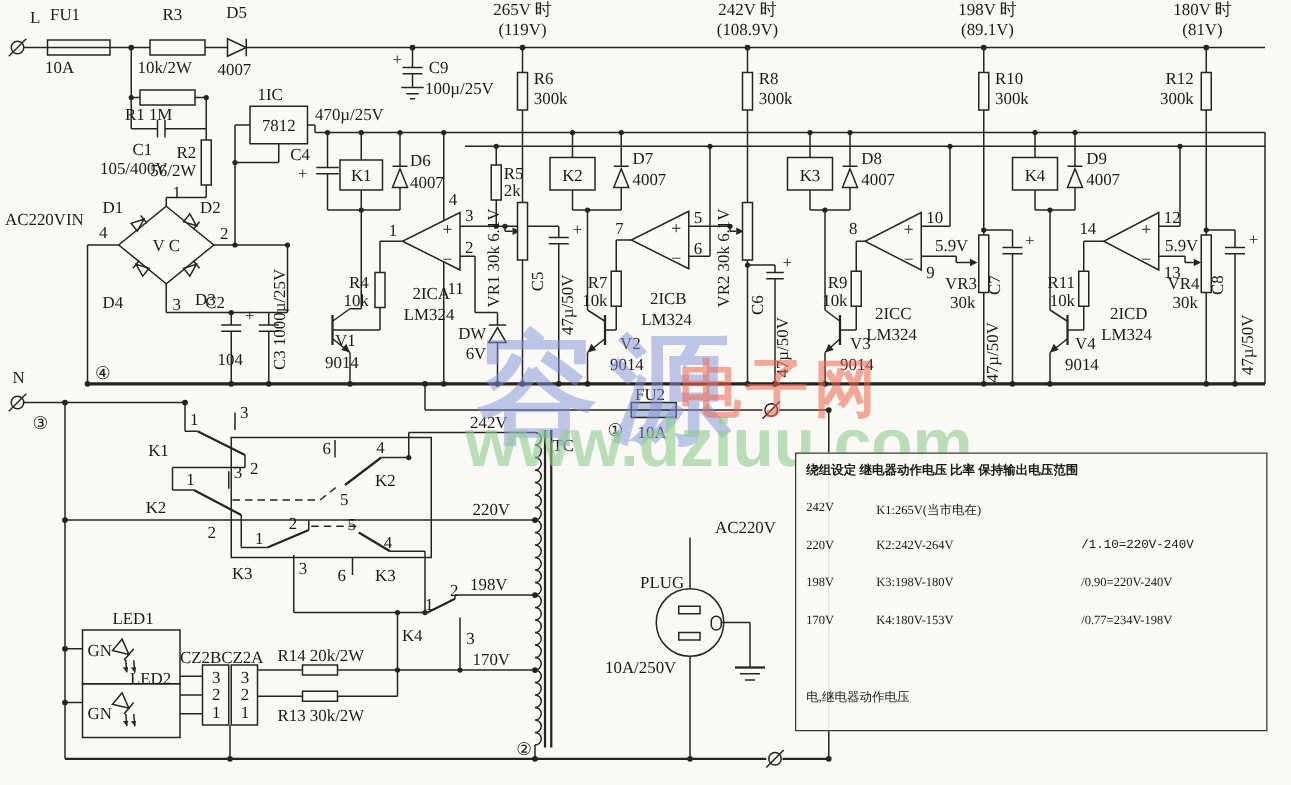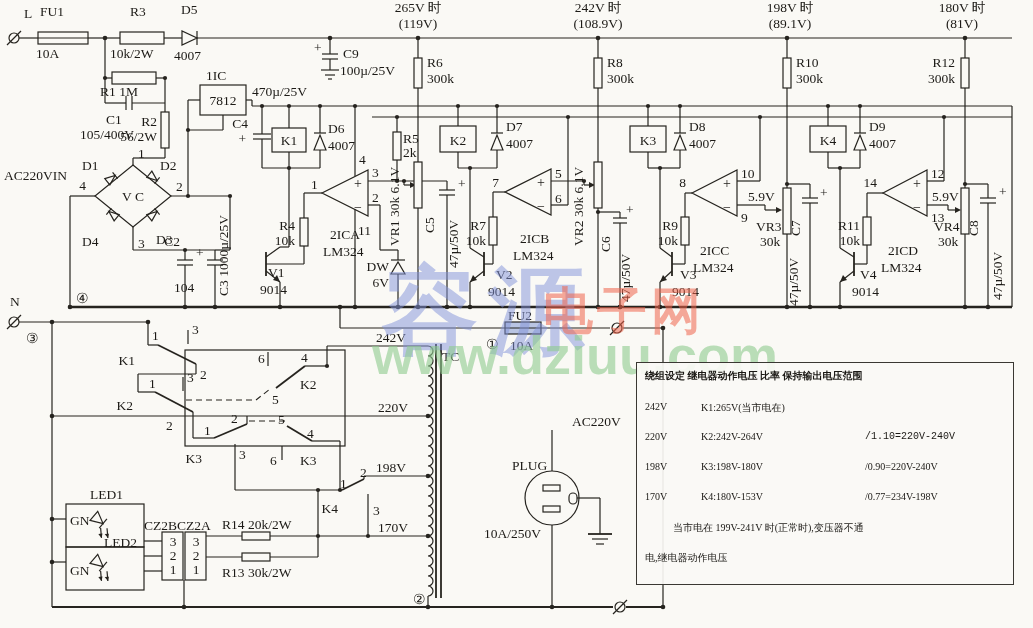--- a/index.html
+++ b/index.html
@@ -711,17 +711,16 @@
   <div class="trow">
     <span class="c1" style="top:98px;">198V</span>
     <span class="c2" style="top:98px;">K3:198V-180V</span>
     <span class="c3" style="top:98px;">/0.90=220V-240V</span>
   </div>
   <div class="trow">
     <span class="c1" style="top:128px;">170V</span>
     <span class="c2" style="top:128px;font-family:Liberation Serif, serif;">K4:180V-153V</span>
     <span class="c3" style="top:128px;">/0.77=234V-198V</span>
   </div>
-  <div class="abs" style="left:8px;top:158px;text-indent:28px;">当市电在 199V-241V 时(正常时),变压器不通</div>
   <div class="abs" style="left:8px;top:188px;">电,继电器动作电压</div>
 </div>
 
 </div>
 
 </body></html>

